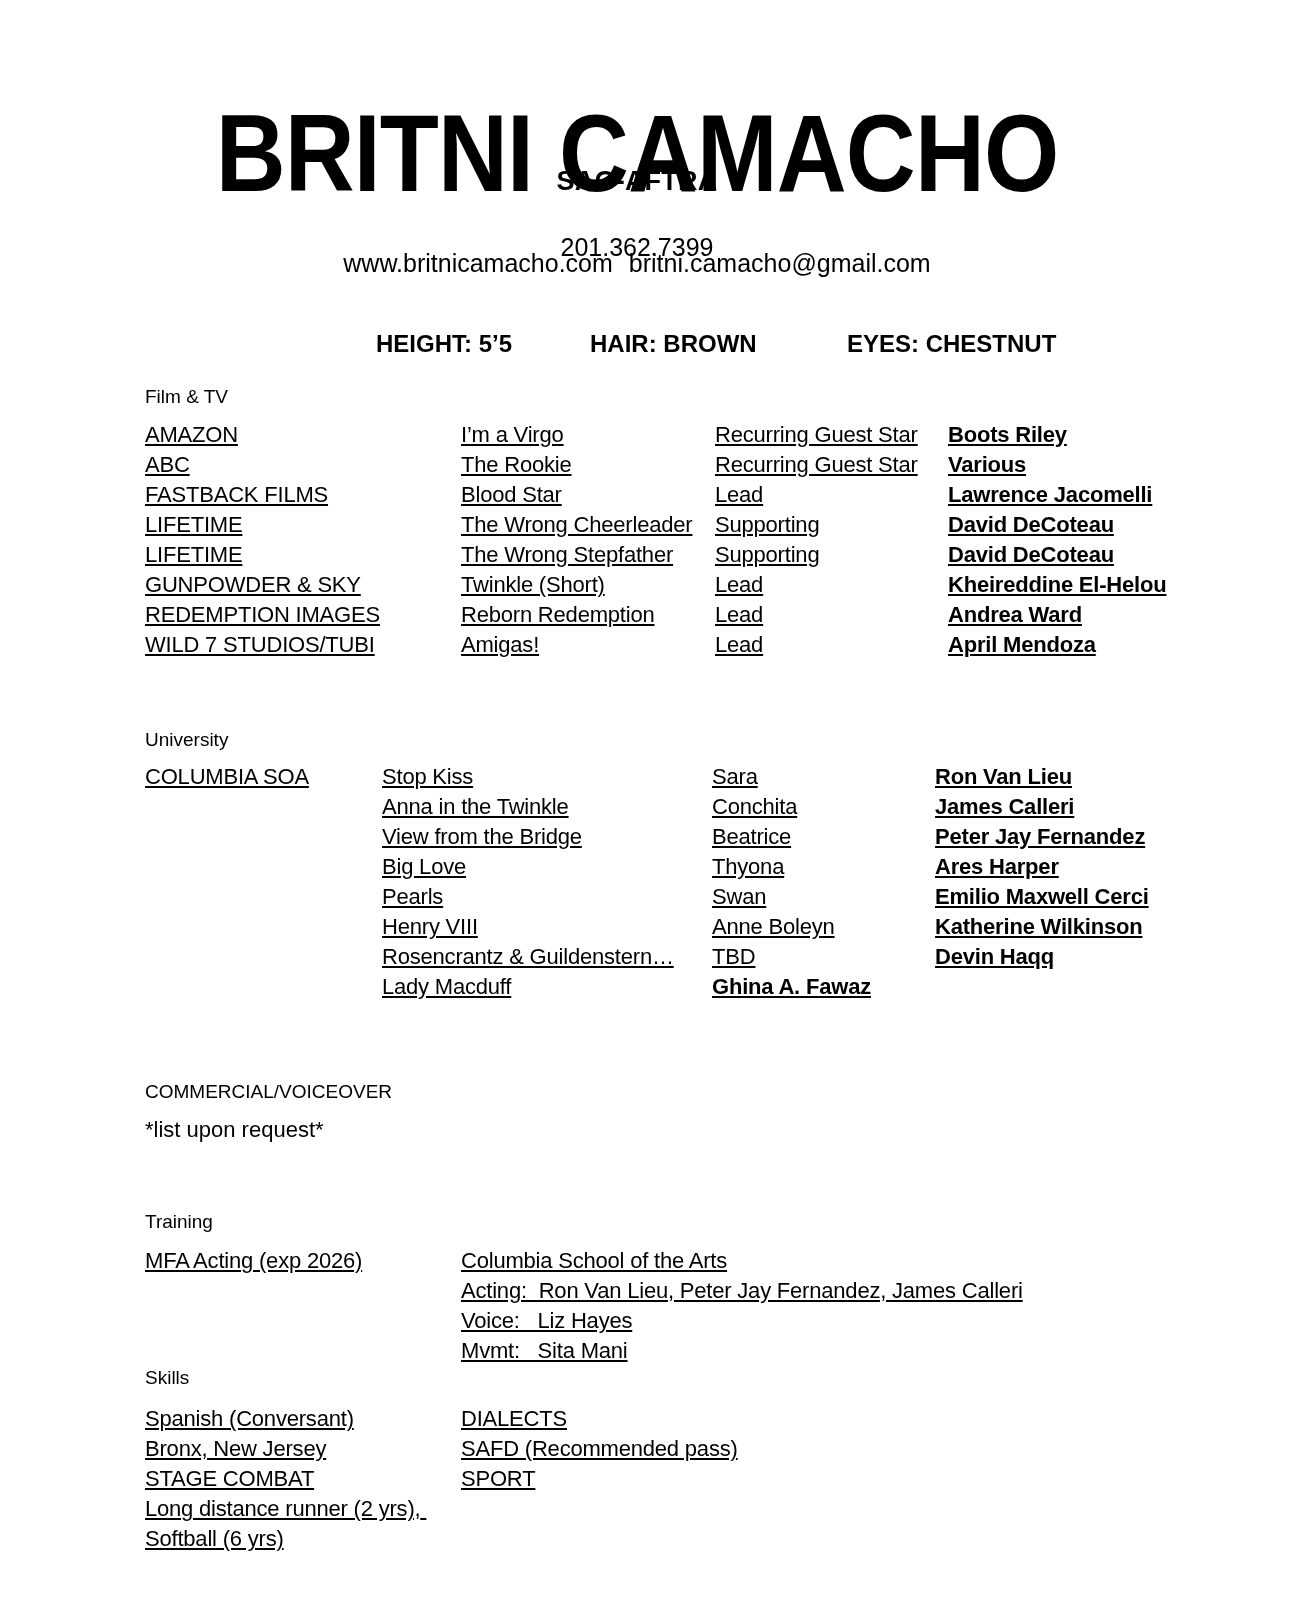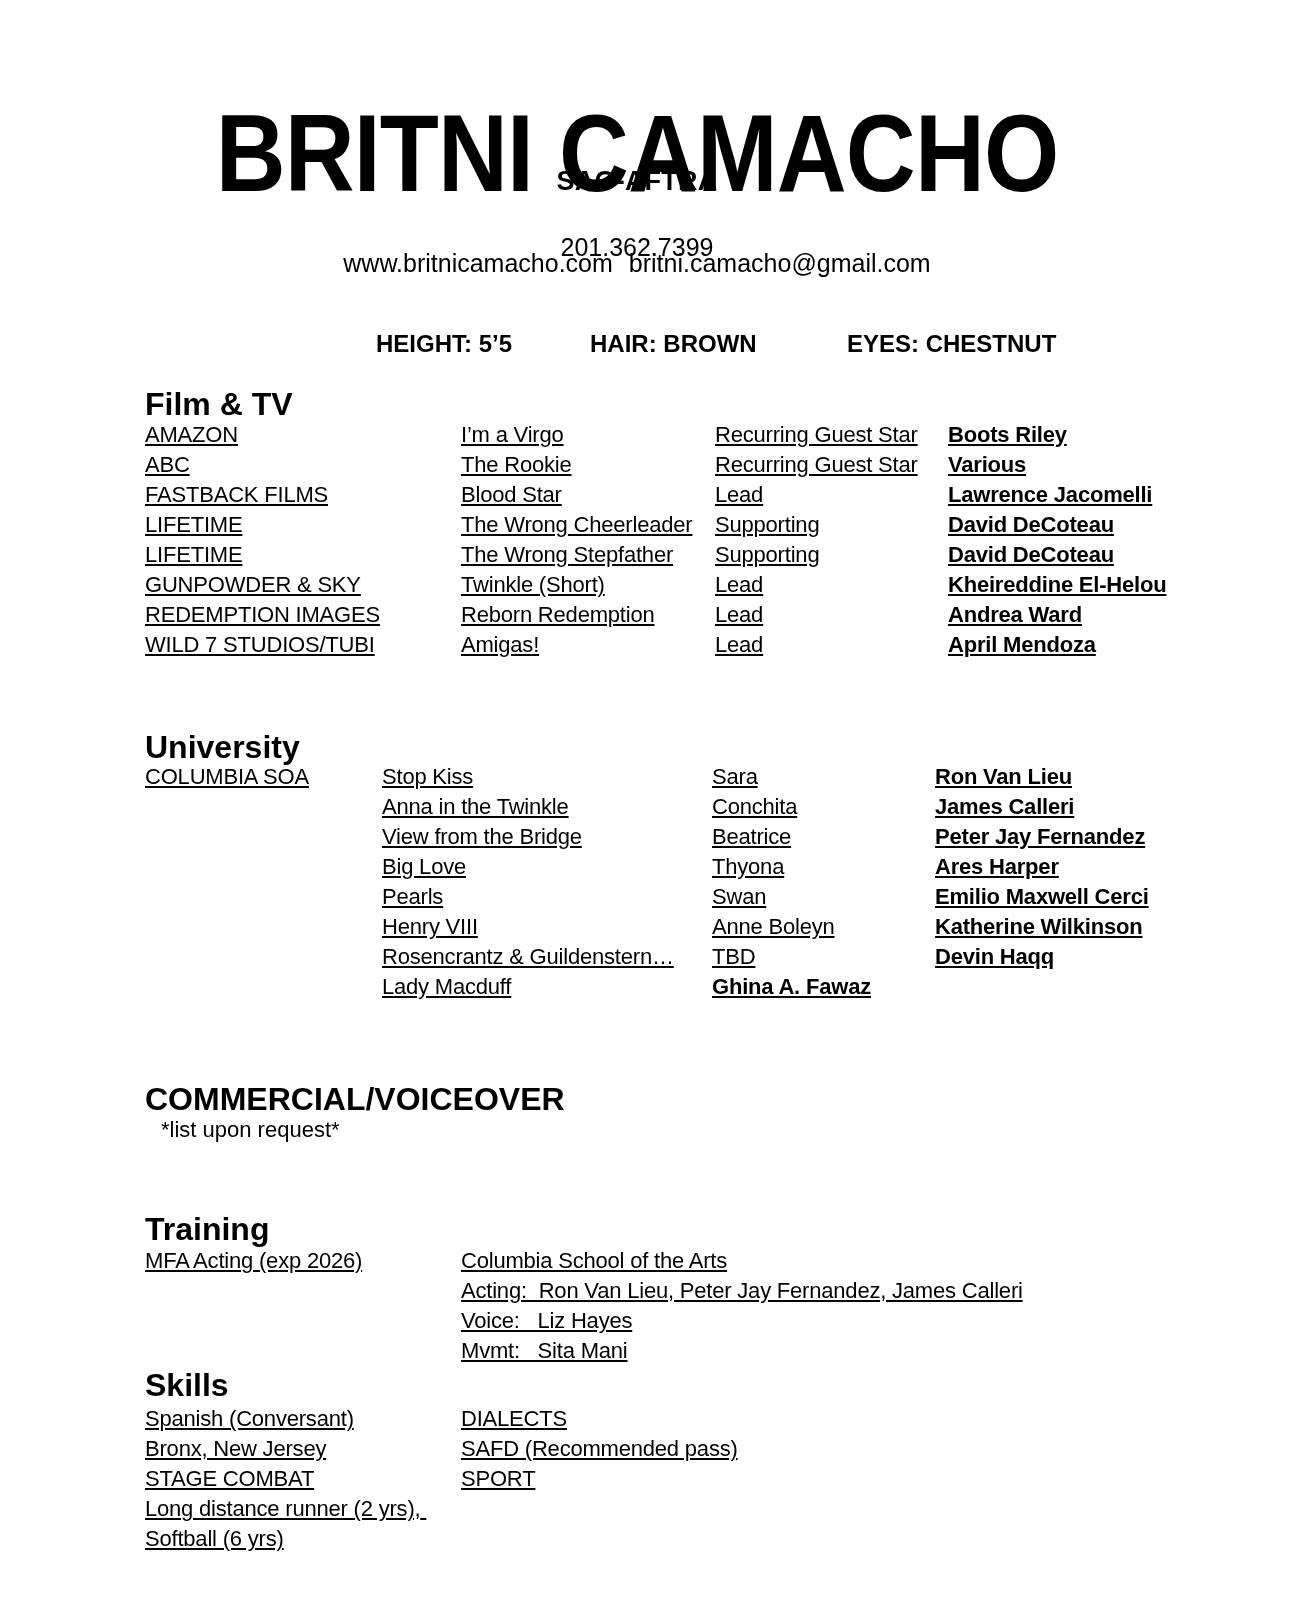--- a/index.html
+++ b/index.html
@@ -20,21 +20,21 @@
   .union-line { top:166px; font-size:27px; font-weight:bold; letter-spacing:0.2px; }
   .contact-line { top:201px; font-size:25px;margin-top:48px; }
   .contact-line .gap { display:inline-block; width:16px; }
   .phone-line { top:233px; font-size:25px; }
 
   .attr-row { top:330px; font-size:24px; font-weight:bold; white-space:nowrap;margin-left:44px; }
   .attr-height { left:332px; }
   .attr-hair  { left:546px; }
   .attr-eyes  { left:803px; }
 
-  .section-heading { font-size:32px; font-weight:bold; line-height:1.1; white-space:nowrap; }
+  .section-heading { font-size:19px; font-weight:normal; line-height:1.1; white-space:nowrap; }
   .h-film       { left:145px; top:387px; }
   .h-university { left:145px; top:730px; }
   .h-commercial { left:145px; top:1082px; }
   .h-training   { left:145px; top:1212px; }
   .h-skills     { left:145px; top:1368px; }
 
   .body-text { font-size:22px; line-height:30px; letter-spacing:-0.2px;text-decoration:underline; }
 
   .film-grid {
     left:145px; top:420px;
@@ -47,21 +47,21 @@
   .training-grid {
     left:145px; top:1246px;
     display:grid; grid-template-columns:316px auto;
   }
   .skills-grid {
     left:145px; top:1404px;
     display:grid; grid-template-columns:316px auto;
   }
   .cell { white-space:pre-wrap; }
   .bold { font-weight:bold; }
-  .note-line { left:145px; top:1117px; font-size:22px;margin-left:16px; }
+  .note-line { left:145px; top:1117px; font-size:22px; }
 </style>
 </head>
 <body>
 
 <h1 class="abs center-block name-title">BRITNI CAMACHO</h1>
 <div class="abs center-block union-line">SAG-AFTRA</div>
 <div class="abs center-block contact-line">
   <span>www.britnicamacho.com</span><span class="gap"></span><span>britni.camacho@gmail.com</span>
 </div>
 <div class="abs center-block phone-line">201.362.7399</div>

